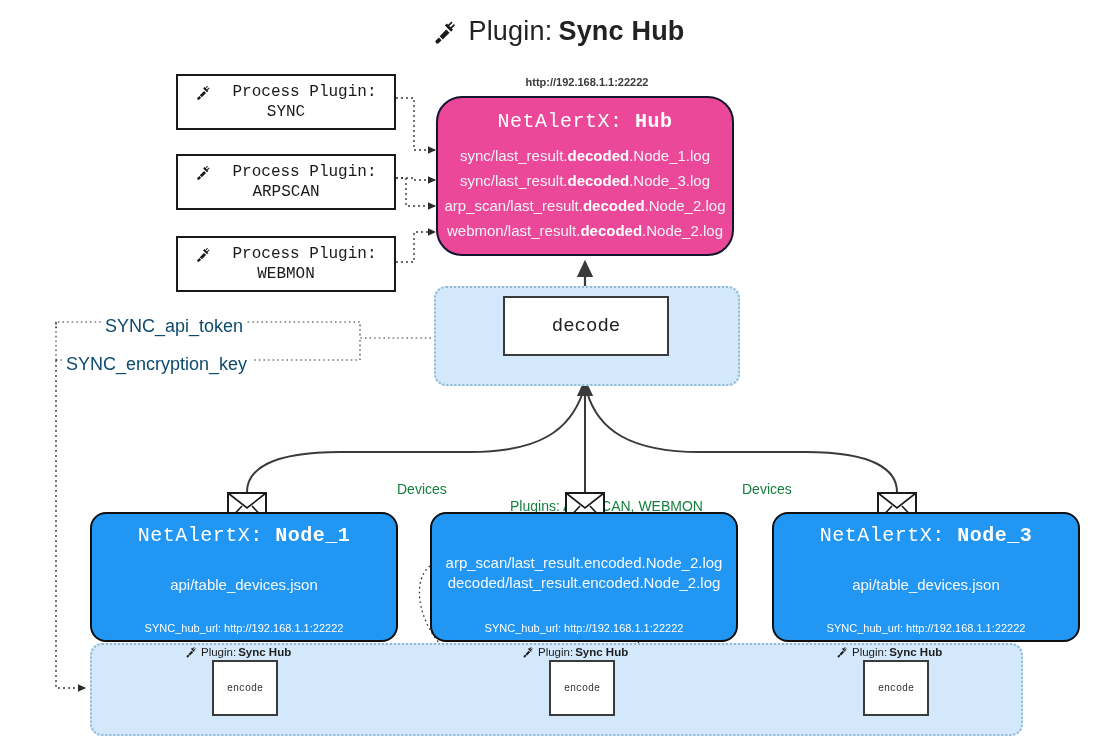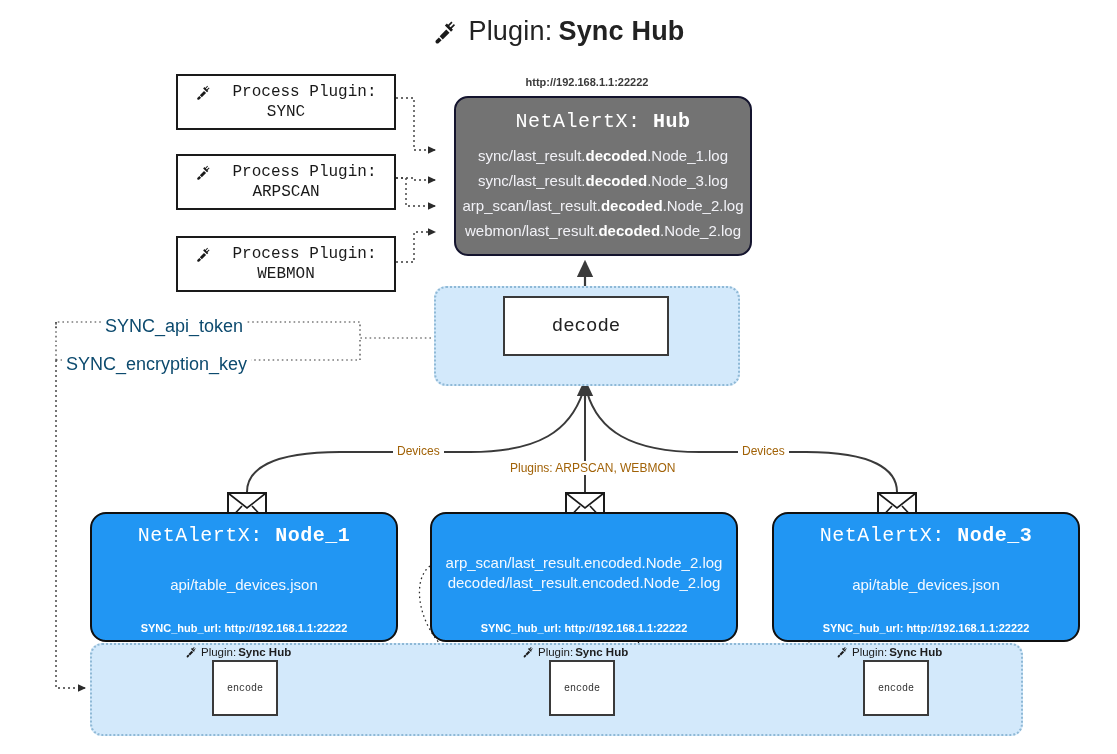--- a/index.html
+++ b/index.html
@@ -29,22 +29,22 @@
     font-size:16px;color:#1a1a1a;
     display:flex;flex-direction:column;align-items:center;justify-content:center;
     line-height:1.25;
   }
   .pbox .r1{display:flex;align-items:center;gap:17px;white-space:nowrap;}
   .pbox .r1 .plug{width:19px;height:19px;display:inline-block;margin-right:1px;}
   .pbox .r2{white-space:nowrap;}
 
   
   .hub{
-    left:454px;top:96px;width:298px;height:160px;
-    background:#737373;border:2px solid #14142e;border-radius:14px;
+    left:436px;top:96px;width:298px;height:160px;
+    background:#ec4899;border:2px solid #14142e;border-radius:26px;
     color:#ffffff;
     display:flex;flex-direction:column;align-items:center;
     padding-top:12px;
   }
   .hub .hname{
     font-family:"Liberation Mono","DejaVu Sans Mono",monospace;
     font-size:20px;letter-spacing:.5px;margin-bottom:10px;white-space:nowrap;
   }
   .hub .hname b{font-weight:700;}
   .hub .hline{
@@ -71,21 +71,21 @@
 
   
   .tok{
     font-size:18px;color:#0c4a6e;background:#ffffff;padding:0 4px;white-space:nowrap;
   }
   .tok-api{left:101px;top:316px;}
   .tok-enc{left:62px;top:354px;}
 
   
   .elabel{
-    font-size:12px;color:#a16207;background:#ffffff;padding:0 4px;white-space:nowrap;
+    font-size:14px;color:#15803d;background:#ffffff;padding:0 4px;white-space:nowrap;margin-top:37px;
   }
   .lbl-dev-l{left:393px;top:444px;}
   .lbl-dev-r{left:738px;top:444px;}
   .lbl-plugins{left:506px;top:461px;}
 
   
   .node{
     width:308px;height:130px;
     background:#2196f3;border:2px solid #101010;border-radius:16px;
     color:#ffffff;display:flex;flex-direction:column;align-items:center;
@@ -95,21 +95,21 @@
     font-family:"Liberation Mono","DejaVu Sans Mono",monospace;
     font-size:20px;letter-spacing:.5px;white-space:nowrap;
   }
   .node .nname b{font-weight:700;}
   .node .nlines{
     flex:1;display:flex;flex-direction:column;justify-content:center;
     align-items:center;width:100%;gap:4px;
   }
   .node .nline{font-size:15px;color:#f4f9ff;white-space:nowrap;line-height:1.05;}
   .node .nfoot{
-    font-size:11px;font-weight:700;color:#ffffff;margin-bottom:6px;white-space:nowrap;
+    font-size:11px;font-weight:400;color:#ffffff;margin-bottom:6px;white-space:nowrap;
   }
   .node-1{left:90px;top:512px;}
   .node-2{left:430px;top:512px;}
   .node-3{left:772px;top:512px;}
 
   
   .env{width:40px;height:30px;}
 
   
   .band{

